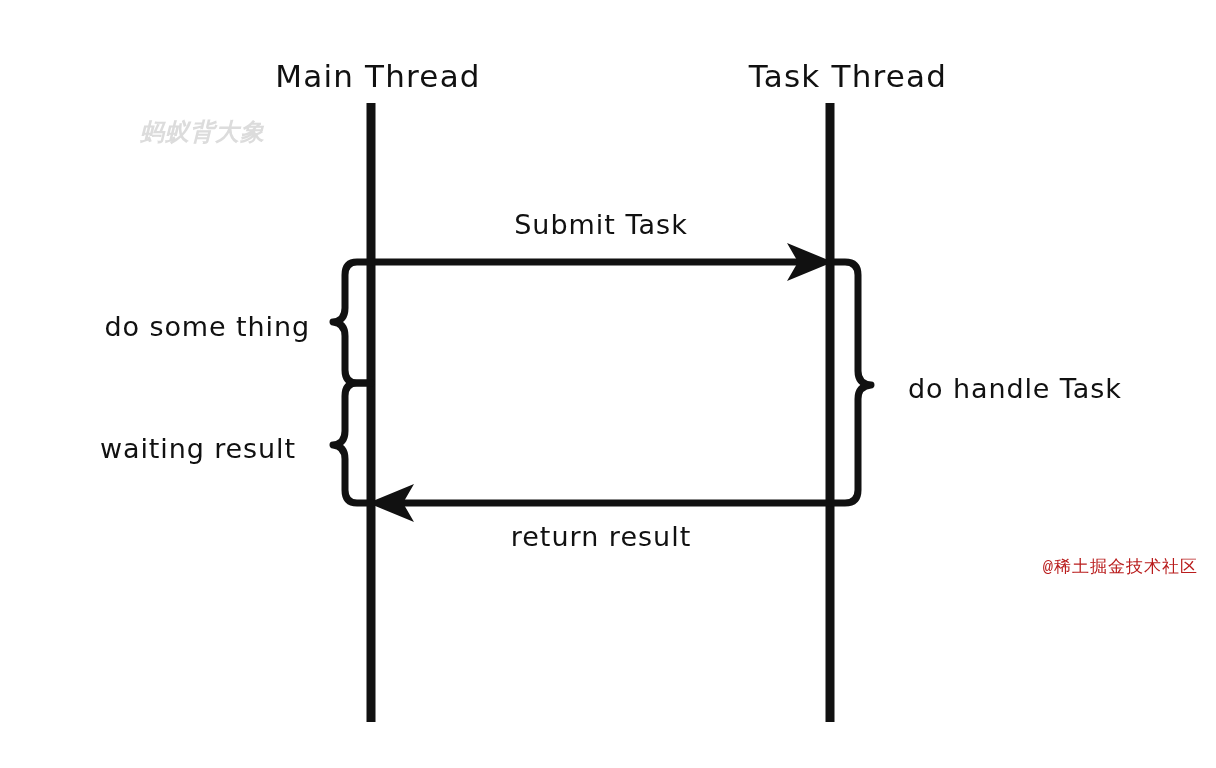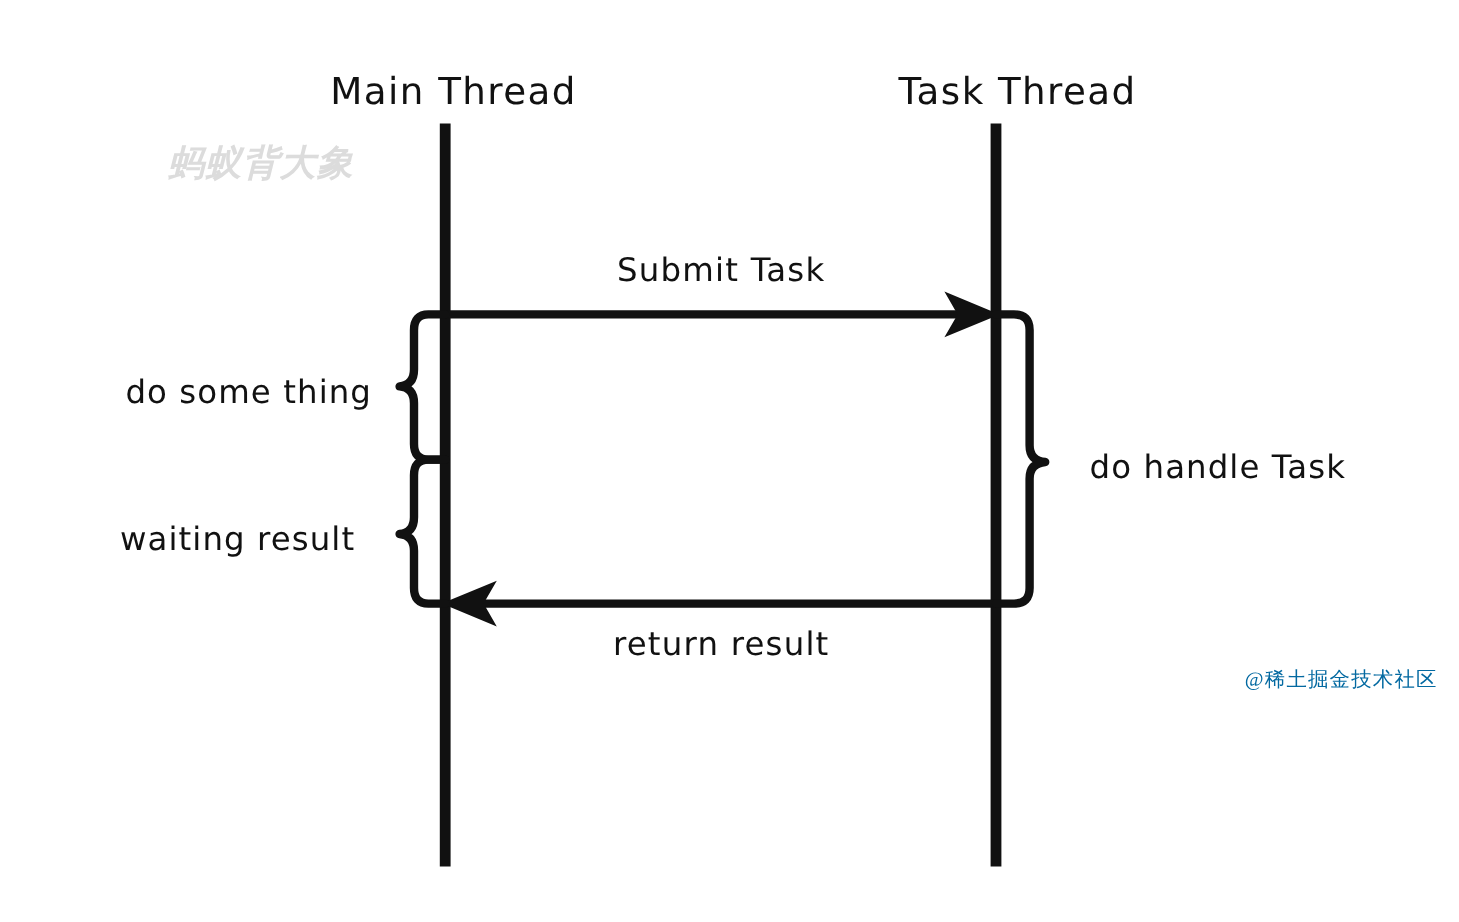--- a/index.html
+++ b/index.html
@@ -44,35 +44,35 @@
   }
   .brace-label {
     font-size: 27px;
     letter-spacing: 0.9px;
   }
   .watermark-top {
     position: absolute;
     left: 140px;
     top: 116px;
     font-family: "DejaVu Sans", sans-serif;
-    font-size: 30px;
+    font-size: 24px;
     font-weight: 700;
     font-style: italic;
     color: #dcdcdc;
     letter-spacing: 1px;
     white-space: nowrap;
     user-select: none;
   }
   .watermark-bottom {
     position: absolute;
     right: 18px;
     bottom: 22px;
-    font-family: Liberation Serif, serif;
+    font-family: Liberation Mono, monospace;
     font-size: 17px;
-    color: #0369a1;
+    color: #b91c1c;
     letter-spacing: 1px;
     white-space: nowrap;
     user-select: none;
   }
 </style>
 </head>
 <body>
 
 <div id="diagram-root">
 

